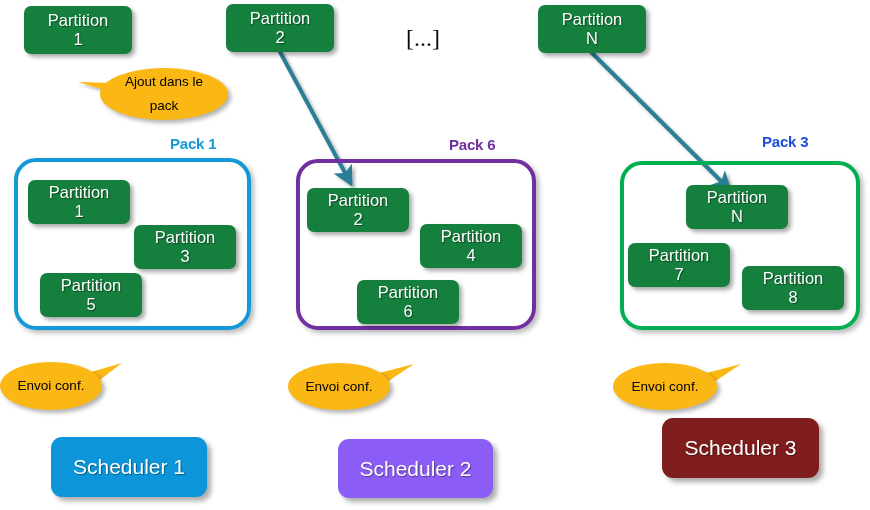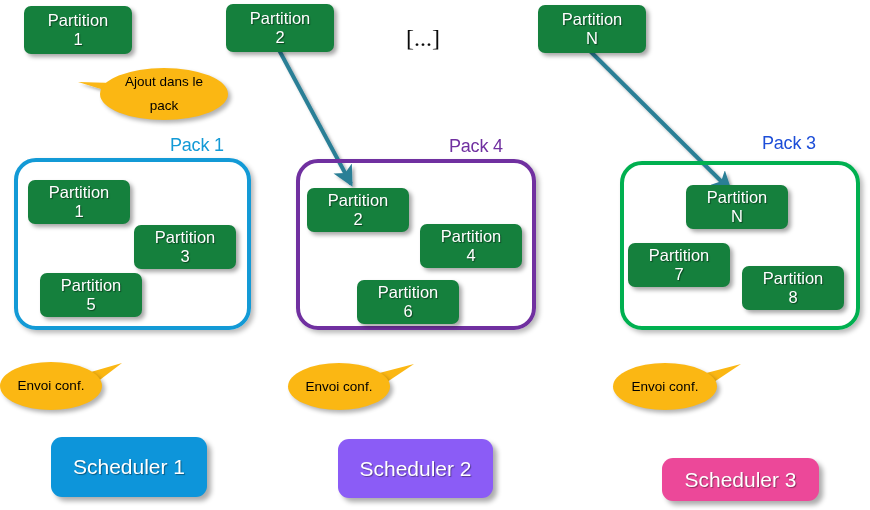--- a/index.html
+++ b/index.html
@@ -56,22 +56,22 @@
     border-width: 4px;
     border-radius: 22px;
     background: transparent;
     box-sizing: border-box;
     box-shadow: 3px 3px 5px rgba(0,0,0,0.28);
     z-index: 2;
   }
   .pack-label {
     position: absolute;
     font-family: "Liberation Sans", sans-serif;
-    font-weight: normal;
-    font-size: 18px;
+    font-weight: bold;
+    font-size: 15px;
     letter-spacing: -0.2px;
     z-index: 6;
     white-space: nowrap;
   }
 
   
   .scheduler {
     position: absolute;
     border-radius: 11px;
     box-shadow: 4px 4px 5px rgba(0,0,0,0.33);
@@ -188,21 +188,21 @@
     <span class="pl2">3</span>
   </div>
   <div class="partition" style="left:40px; top:273px; width:102px; height:44px;">
     <span class="pl1">Partition</span>
     <span class="pl2">5</span>
   </div>
 
   <div class="scheduler" style="left:51px; top:437px; width:156px; height:60px; background:#0d95da;">Scheduler 1</div>
 
   <div class="pack-frame" style="left:296px; top:159px; width:240px; height:171px; border-color:#7030a0;"></div>
-  <div class="pack-label" style="left:449px; top:136px; color:#7030a0;">Pack 4</div>
+  <div class="pack-label" style="left:449px; top:136px; color:#7030a0;">Pack 6</div>
 
   <div class="partition" style="left:307px; top:188px; width:102px; height:44px;">
     <span class="pl1">Partition</span>
     <span class="pl2">2</span>
   </div>
   <div class="partition" style="left:420px; top:224px; width:102px; height:44px;">
     <span class="pl1">Partition</span>
     <span class="pl2">4</span>
   </div>
   <div class="partition" style="left:357px; top:280px; width:102px; height:44px;">
@@ -221,21 +221,21 @@
   </div>
   <div class="partition" style="left:628px; top:243px; width:102px; height:44px;">
     <span class="pl1">Partition</span>
     <span class="pl2">7</span>
   </div>
   <div class="partition" style="left:742px; top:266px; width:102px; height:44px;">
     <span class="pl1">Partition</span>
     <span class="pl2">8</span>
   </div>
 
-  <div class="scheduler" style="left:662px; top:458px; width:157px; height:43px; background:#ec4899;">Scheduler 3</div>
+  <div class="scheduler" style="left:662px; top:418px; width:157px; height:60px; background:#7f1d1d;">Scheduler 3</div>
 
   <div class="callout" style="left:78px; top:68px; width:150px; height:52px;">
     <svg class="tail" width="150" height="52" viewBox="0 0 150 52" xmlns="http://www.w3.org/2000/svg">
       <path d="M0,14 L70,16 L66,34 Z" fill="#fbb713" filter="url(#softshadow)"></path>
     </svg>
     <div class="bubble" style="left:22px; top:0px; width:128px; height:52px;">Ajout dans le pack</div>
   </div>
 
   <div class="callout" style="left:0px; top:356px; width:130px; height:54px;">
     <svg class="tail" width="130" height="54" viewBox="0 0 130 54" xmlns="http://www.w3.org/2000/svg">

